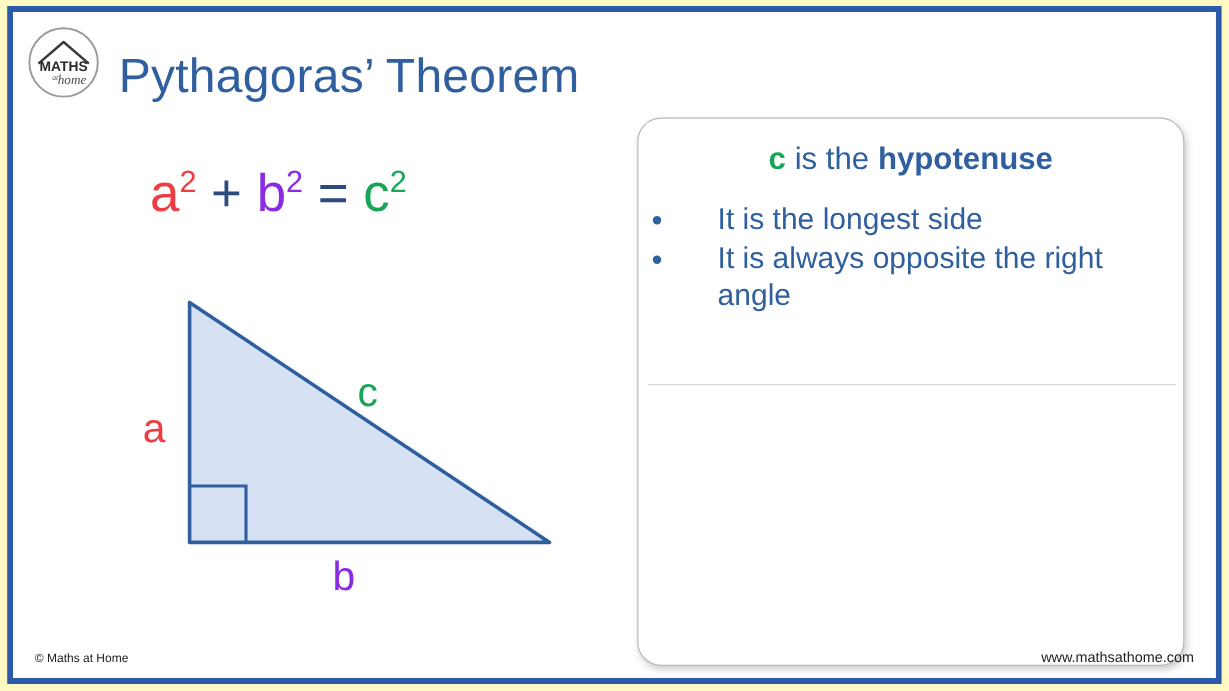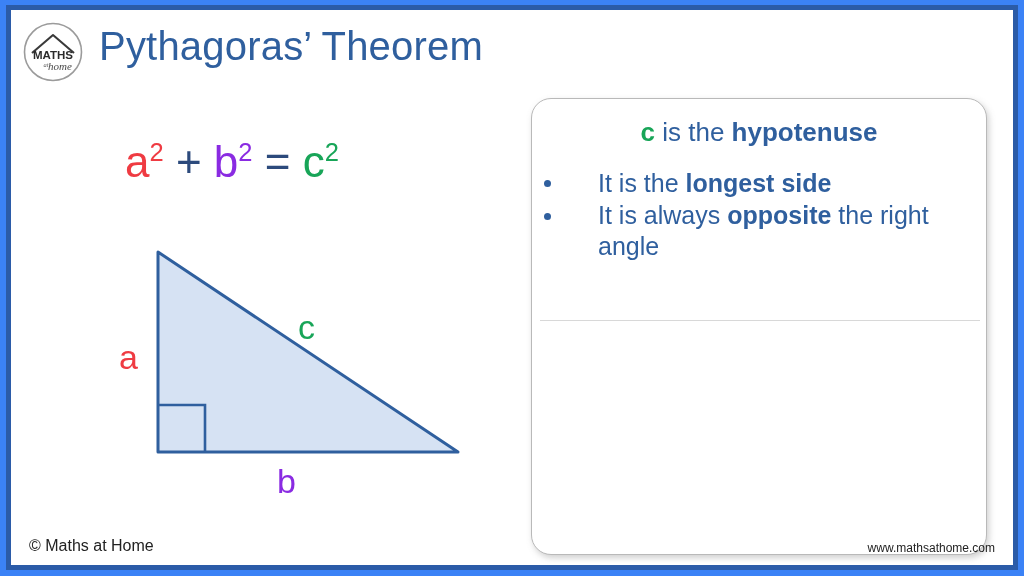--- a/index.html
+++ b/index.html
@@ -12,21 +12,21 @@
     height: 576px;
     overflow: hidden;
     font-family: "Liberation Sans", sans-serif;
   }
 
   
   #slide {
     position: relative;
     width: 1024px;
     height: 576px;
-    background: #3b82f6;
+    background: #fef9c3;
     box-sizing: border-box;
   }
   #frame-outer {
     position: absolute;
     left: 6px;
     top: 5px;
     width: 1012px;
     height: 565px;
     box-sizing: border-box;
     border: 5px solid #2b5ba8;
@@ -49,21 +49,21 @@
     left: 9px;
     top: 9px;
     width: 62px;
     height: 62px;
   }
 
   
   #title {
     position: absolute;
     left: 86px;
-    top: 12px;
+    top: 30px;
     font-size: 40px;
     font-weight: 400;
     color: #2f5f9e;
     letter-spacing: 0.2px;
     white-space: nowrap;
   }
 
   
   #equation {
     position: absolute;
@@ -155,39 +155,39 @@
   }
   ul.bullets li {
     position: relative;
     font-size: 25px;
     color: #2f5f9e;
     line-height: 1.22;
     padding-left: 66px;
     padding-right: 14px;
     margin-bottom: 2px;
   }
-  ul.bullets li b { font-weight: 700; }
+  ul.bullets li b { font-weight: 400; }
   ul.bullets li .bullet-dot {
     position: absolute;
     left: 12px;
     top: 0.50em;
     width: 7px;
     height: 7px;
     border-radius: 50%;
     background: #2f5f9e;
   }
   #bullets-hypotenuse { margin-top: 20px; }
   #bullets-shorter { margin-top: 22px; }
 
   
   #footer-copyright {
     position: absolute;
     left: 16px;
     bottom: 8px;
-    font-size: 16px;
+    font-size: 10px;
     color: #222222;
   }
   #footer-url {
     position: absolute;
     right: 16px;
     bottom: 8px;
     font-size: 12px;
     color: #222222;
   }
 </style>

